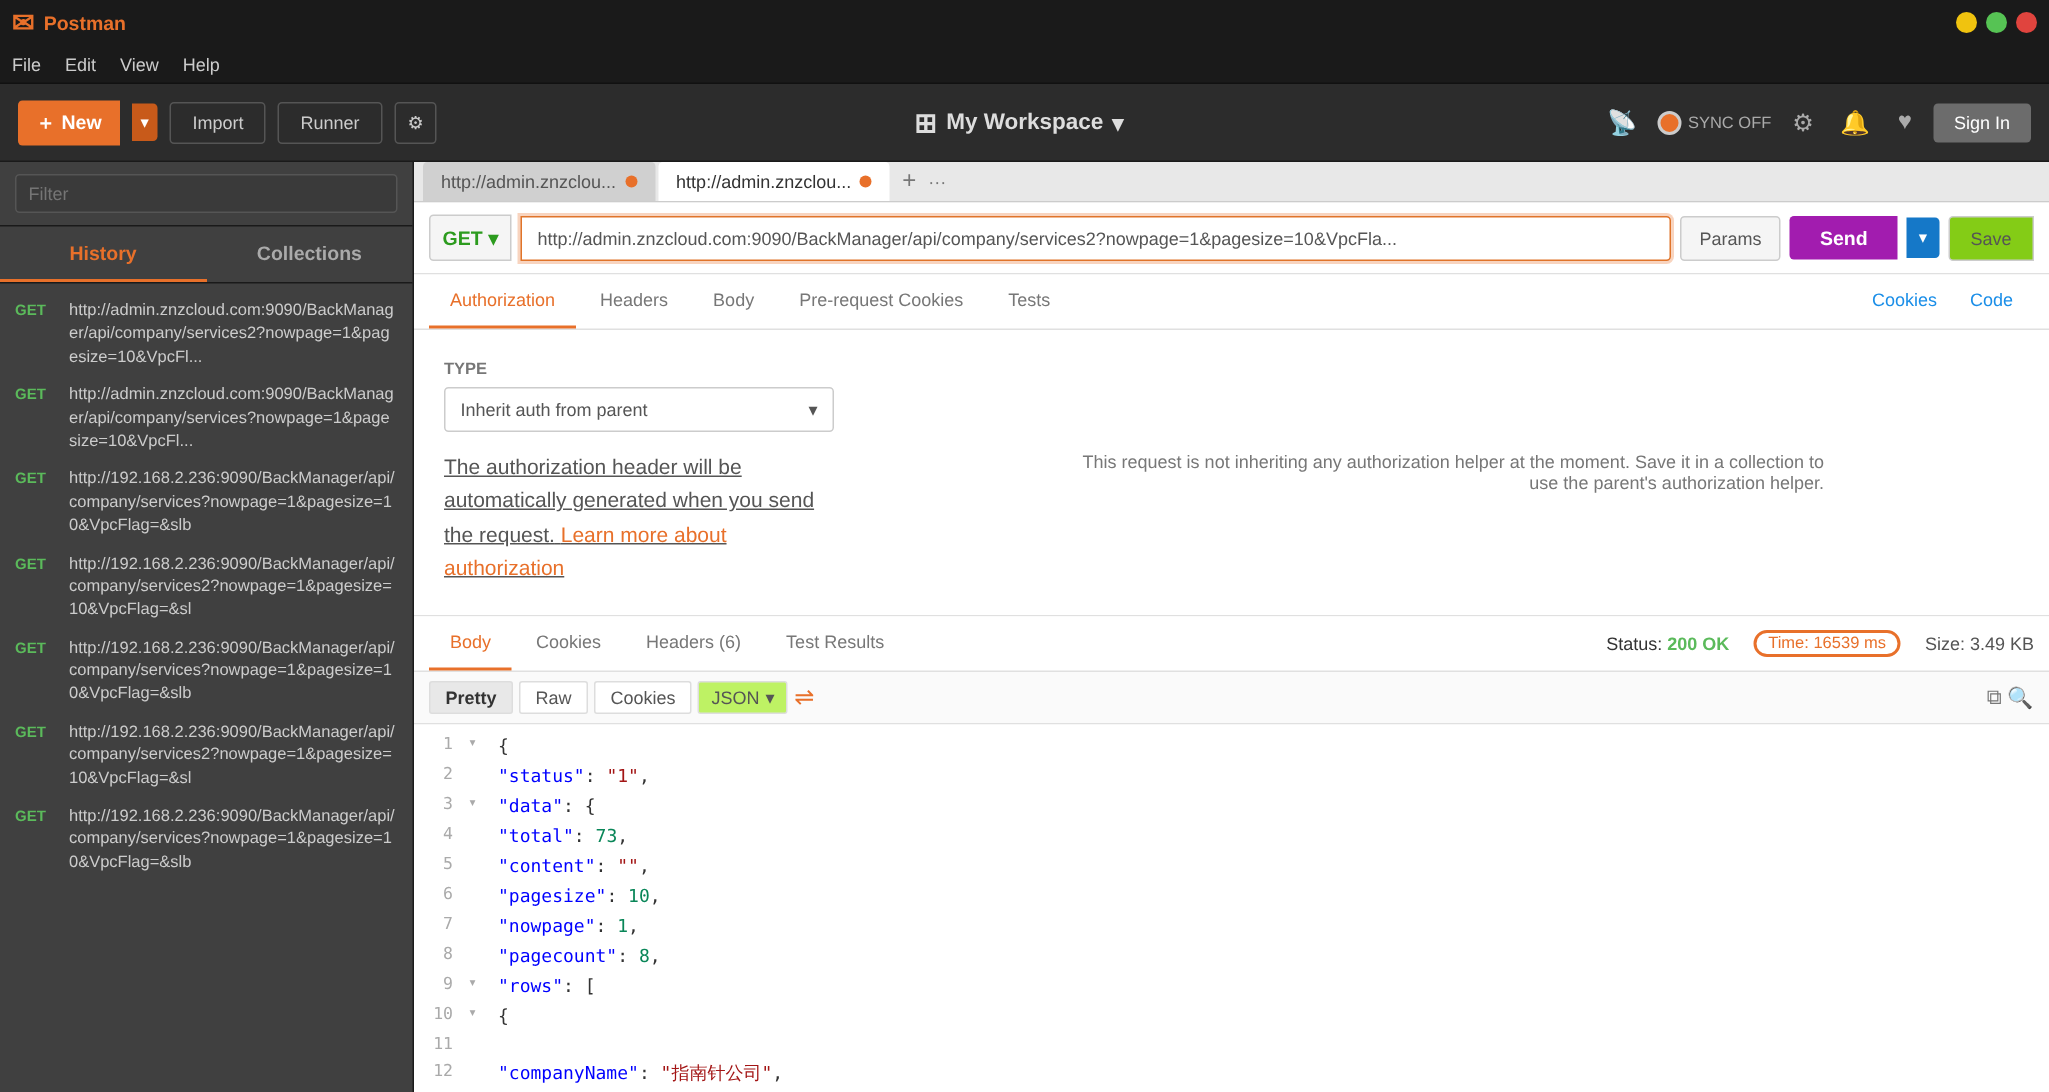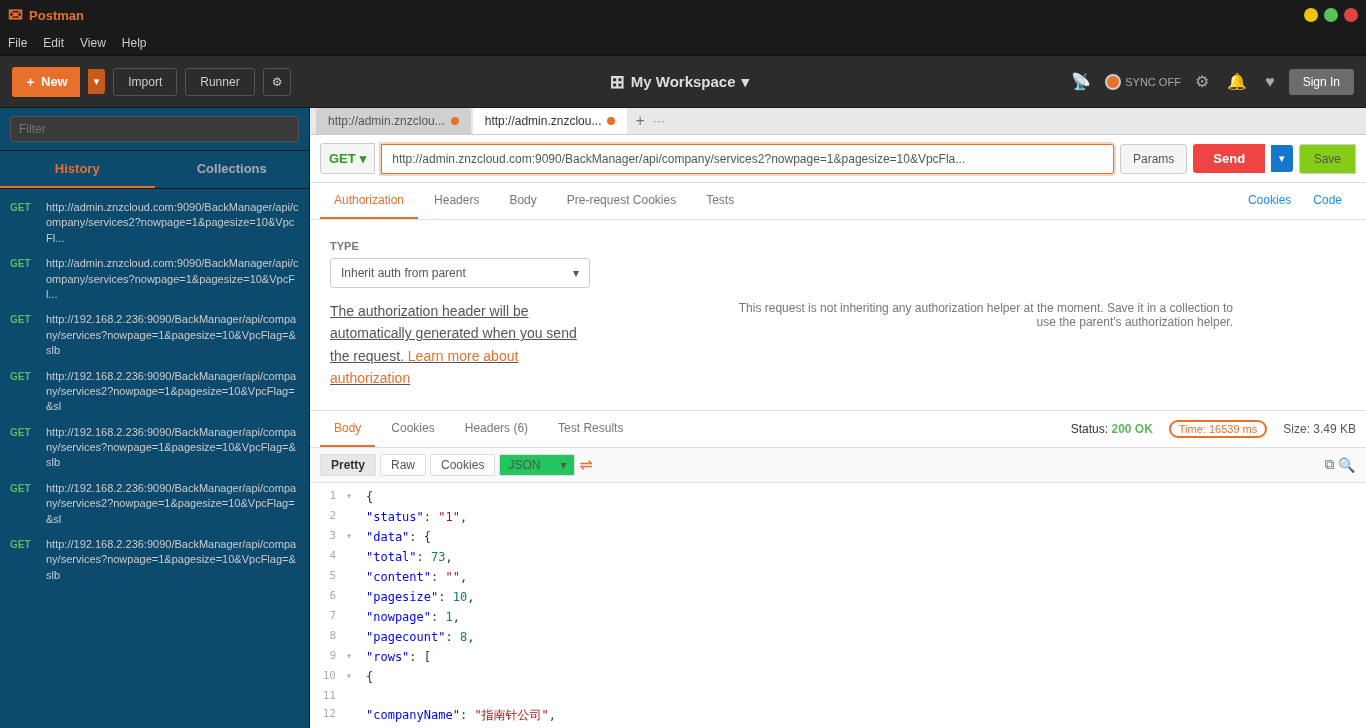--- a/index.html
+++ b/index.html
@@ -90,22 +90,22 @@
     .sync-indicator { display: flex; align-items: center; gap: 4px; font-size: 11px; color: #aaa; }
     .sync-dot { width: 16px; height: 16px; border-radius: 50%; background: #e8702a; border: 2px solid #ccc; }
     .icon-btn { background: transparent; border: none; color: #aaa; font-size: 16px; cursor: pointer; padding: 4px; }
     .sign-in-btn { background: #6c6c6c; color: #fff; border: none; border-radius: 3px; padding: 6px 14px; font-size: 12px; cursor: pointer; }
 
     
     .main-layout { display: flex; height: calc(728px - 108px); }
 
     
     .sidebar {
-      width: 310px;
-      background: #0c4a6e;
+      width: 276px;
+      background: #404040;
       border-right: 1px solid #1a1a1a;
       display: flex;
       flex-direction: column;
     }
     .sidebar-search {
       padding: 8px 10px;
       border-bottom: 1px solid #1a1a1a;
     }
     .search-input {
       width: 100%;
@@ -232,21 +232,21 @@
     .params-btn {
       background: #f5f5f5;
       border: 1px solid #ccc;
       border-radius: 3px;
       padding: 7px 12px;
       font-size: 12px;
       color: #555;
       cursor: pointer;
     }
     .send-btn {
-      background: #ef4444;
+      background: #a21caf;
       color: #fff;
       border: none;
       border-radius: 3px 0 0 3px;
       padding: 7px 20px;
       font-size: 13px;
       font-weight: 600;
       cursor: pointer;
     }
     .send-arrow {
       background: #1578c8;
@@ -361,30 +361,30 @@
       background: #fff;
       border: 1px solid #ddd;
       border-radius: 2px;
       padding: 3px 10px;
       font-size: 12px;
       cursor: pointer;
       color: #555;
     }
     .format-btn.active { background: #e8e8e8; color: #333; font-weight: 600; }
     .format-select {
-      background: #22c55e;
+      background: #bef264;
       border: 1px solid #ddd;
       border-radius: 2px;
       padding: 3px 8px;
       font-size: 12px;
       color: #555;
       cursor: pointer;
       display: flex;
       align-items: center;
-      gap: 20px;
+      gap: 4px;
     }
     .format-icon { margin-left: auto; color: #e8702a; font-size: 16px; cursor: pointer; }
     .copy-icon { color: #777; font-size: 14px; cursor: pointer; margin-left: 4px; }
     .search-icon-btn { color: #777; font-size: 14px; cursor: pointer; }
 
     
     .json-body {
       flex: 1;
       overflow-y: auto;
       padding: 4px 0;

